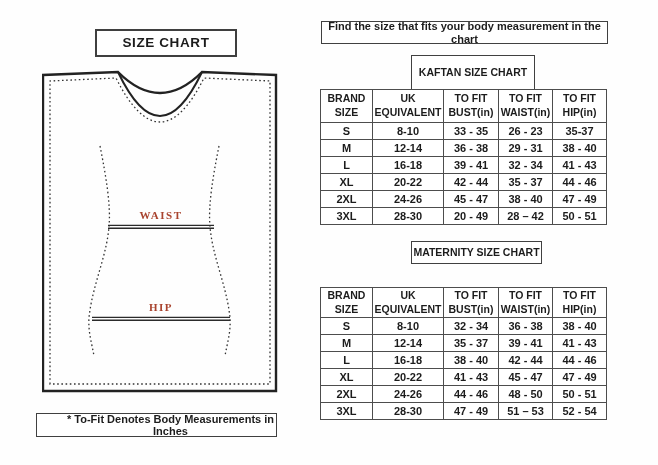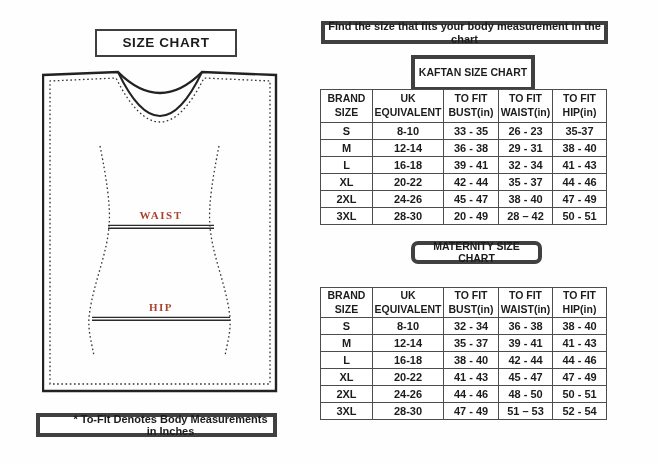--- a/index.html
+++ b/index.html
@@ -12,21 +12,21 @@
   }
   .stage {
     position: absolute; left: 0; top: 0;
     width: 658px; height: 465px;
     background: #fefefe;
     overflow: hidden;
   }
   .boxed {
     position: absolute;
     background: #ffffff;
-    border: 4px solid #404040;
+    border: 1px solid #404040;
     display: flex; align-items: center; justify-content: center;
     font-weight: 700;
     text-align: center;
     line-height: 1.1;
   }
   .size-chart-title {
     left: 95px; top: 29px; width: 142px; height: 28px;
     border-width: 2px; border-color: #3f3f3f;
     font-size: 13.5px; letter-spacing: 0.6px;
   }
@@ -34,21 +34,20 @@
     left: 321px; top: 21px; width: 287px; height: 23px;
     font-size: 11px;
   }
   .kaftan-title-box {
     left: 411px; top: 55px; width: 124px; height: 36px;
     font-size: 10.5px;
   }
   .maternity-title-box {
     left: 411px; top: 241px; width: 131px; height: 23px;
     font-size: 10.5px;
-    border-radius: 7px;
   }
   .footnote-box {
     left: 36px; top: 413px; width: 241px; height: 24px;
     font-size: 11px;
     padding-left: 28px;
   }
   .diagram-svg {
     position: absolute; left: 42px; top: 68px;
     width: 236px; height: 325px;
   }

